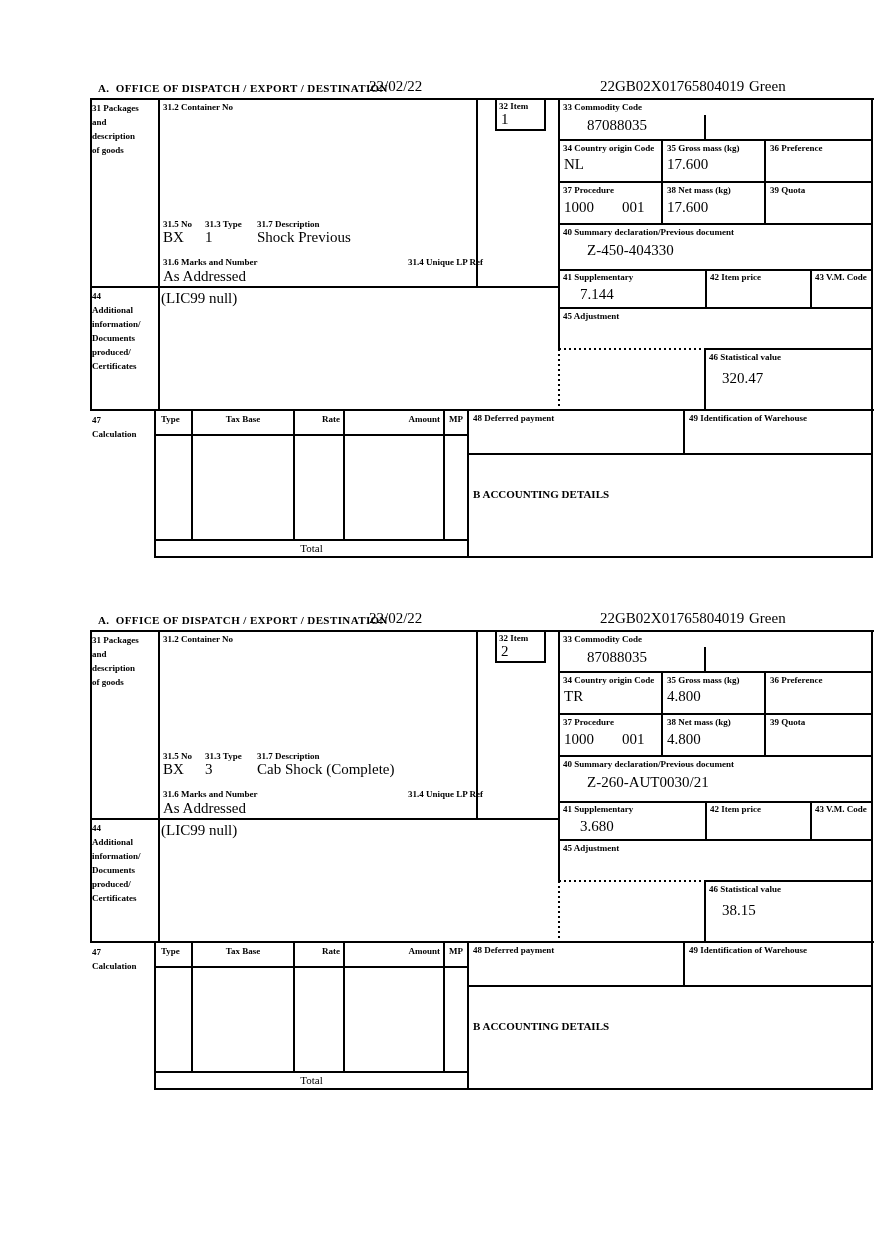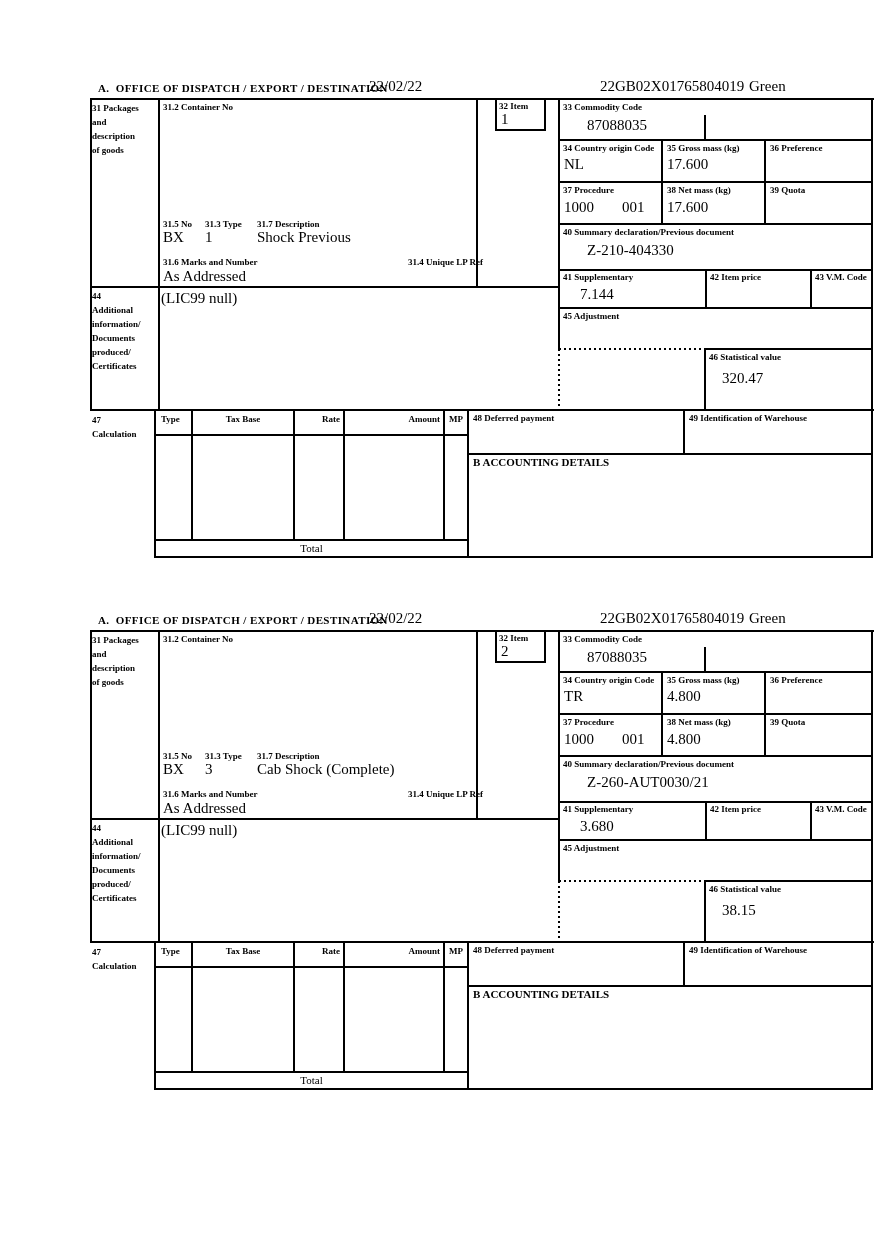--- a/index.html
+++ b/index.html
@@ -6,21 +6,21 @@
   #page{position:relative;width:882px;height:1250px;background:#ffffff;color:#000;
         font-family:"Liberation Serif","DejaVu Serif",serif;overflow:hidden;}
   .sec{position:absolute;left:12px;width:828px;height:480px;text-decoration:underline;}
   #sec1{top:80px;}
   #sec2{top:612px;}
   .grid{position:absolute;left:0;top:0;}
   .t{position:absolute;white-space:pre;}
   .lbl{font-family:"Liberation Serif","DejaVu Serif",serif;font-size:9px;line-height:11px;font-weight:bold;}
   .val{font-family:"Liberation Serif","DejaVu Serif",serif;font-size:15px;line-height:16px;}
   .hdr{font-family:"Liberation Serif","DejaVu Serif",serif;font-size:11px;line-height:14px;font-weight:bold;letter-spacing:.4px;}
-  .acct{font-family:"Liberation Serif","DejaVu Serif",serif;font-size:11px;font-weight:bold;}
+  .acct{font-family:"Liberation Serif","DejaVu Serif",serif;font-size:11px;font-weight:bold;margin-top:32px;}
   .lbl2{font-family:"Liberation Serif","DejaVu Serif",serif;font-size:11px;}
   .stack{position:absolute;}
   .stack div{display:block;line-height:14px;}
   .ctr{text-align:center;}
   .rgt{text-align:right;}
 </style>
 </head>
 <body>
 
 <div id="page">
@@ -91,21 +91,21 @@
     <div class="t lbl" style="left:655px;top:105px">38 Net mass (kg)</div>
     <div class="t val" style="left:655px;top:119px">17.600</div>
     <div class="t lbl" style="left:758px;top:105px">39 Quota</div>
     <div class="t lbl" style="left:151px;top:139px">31.5 No</div>
     <div class="t lbl" style="left:193px;top:139px">31.3 Type</div>
     <div class="t lbl" style="left:245px;top:139px">31.7 Description</div>
     <div class="t val" style="left:151px;top:149px">BX</div>
     <div class="t val" style="left:193px;top:149px">1</div>
     <div class="t val" style="left:245px;top:149px">Shock Previous</div>
     <div class="t lbl" style="left:551px;top:147px">40 Summary declaration/Previous document</div>
-    <div class="t val" style="left:575px;top:162px">Z-210-404330</div>
+    <div class="t val" style="left:575px;top:162px">Z-450-404330</div>
     <div class="t lbl" style="left:151px;top:177px">31.6 Marks and Number</div>
     <div class="t lbl" style="left:396px;top:177px">31.4 Unique LP Ref</div>
     <div class="t val" style="left:151px;top:188px">As Addressed</div>
     <div class="t lbl" style="left:551px;top:192px">41 Supplementary</div>
     <div class="t val" style="left:568px;top:206px">7.144</div>
     <div class="t lbl" style="left:698px;top:192px">42 Item price</div>
     <div class="t lbl" style="left:803px;top:192px">43 V.M. Code</div>
     <div class="stack lbl" style="left:80px;top:209px">
       <div>44</div>
       <div>Additional</div>

